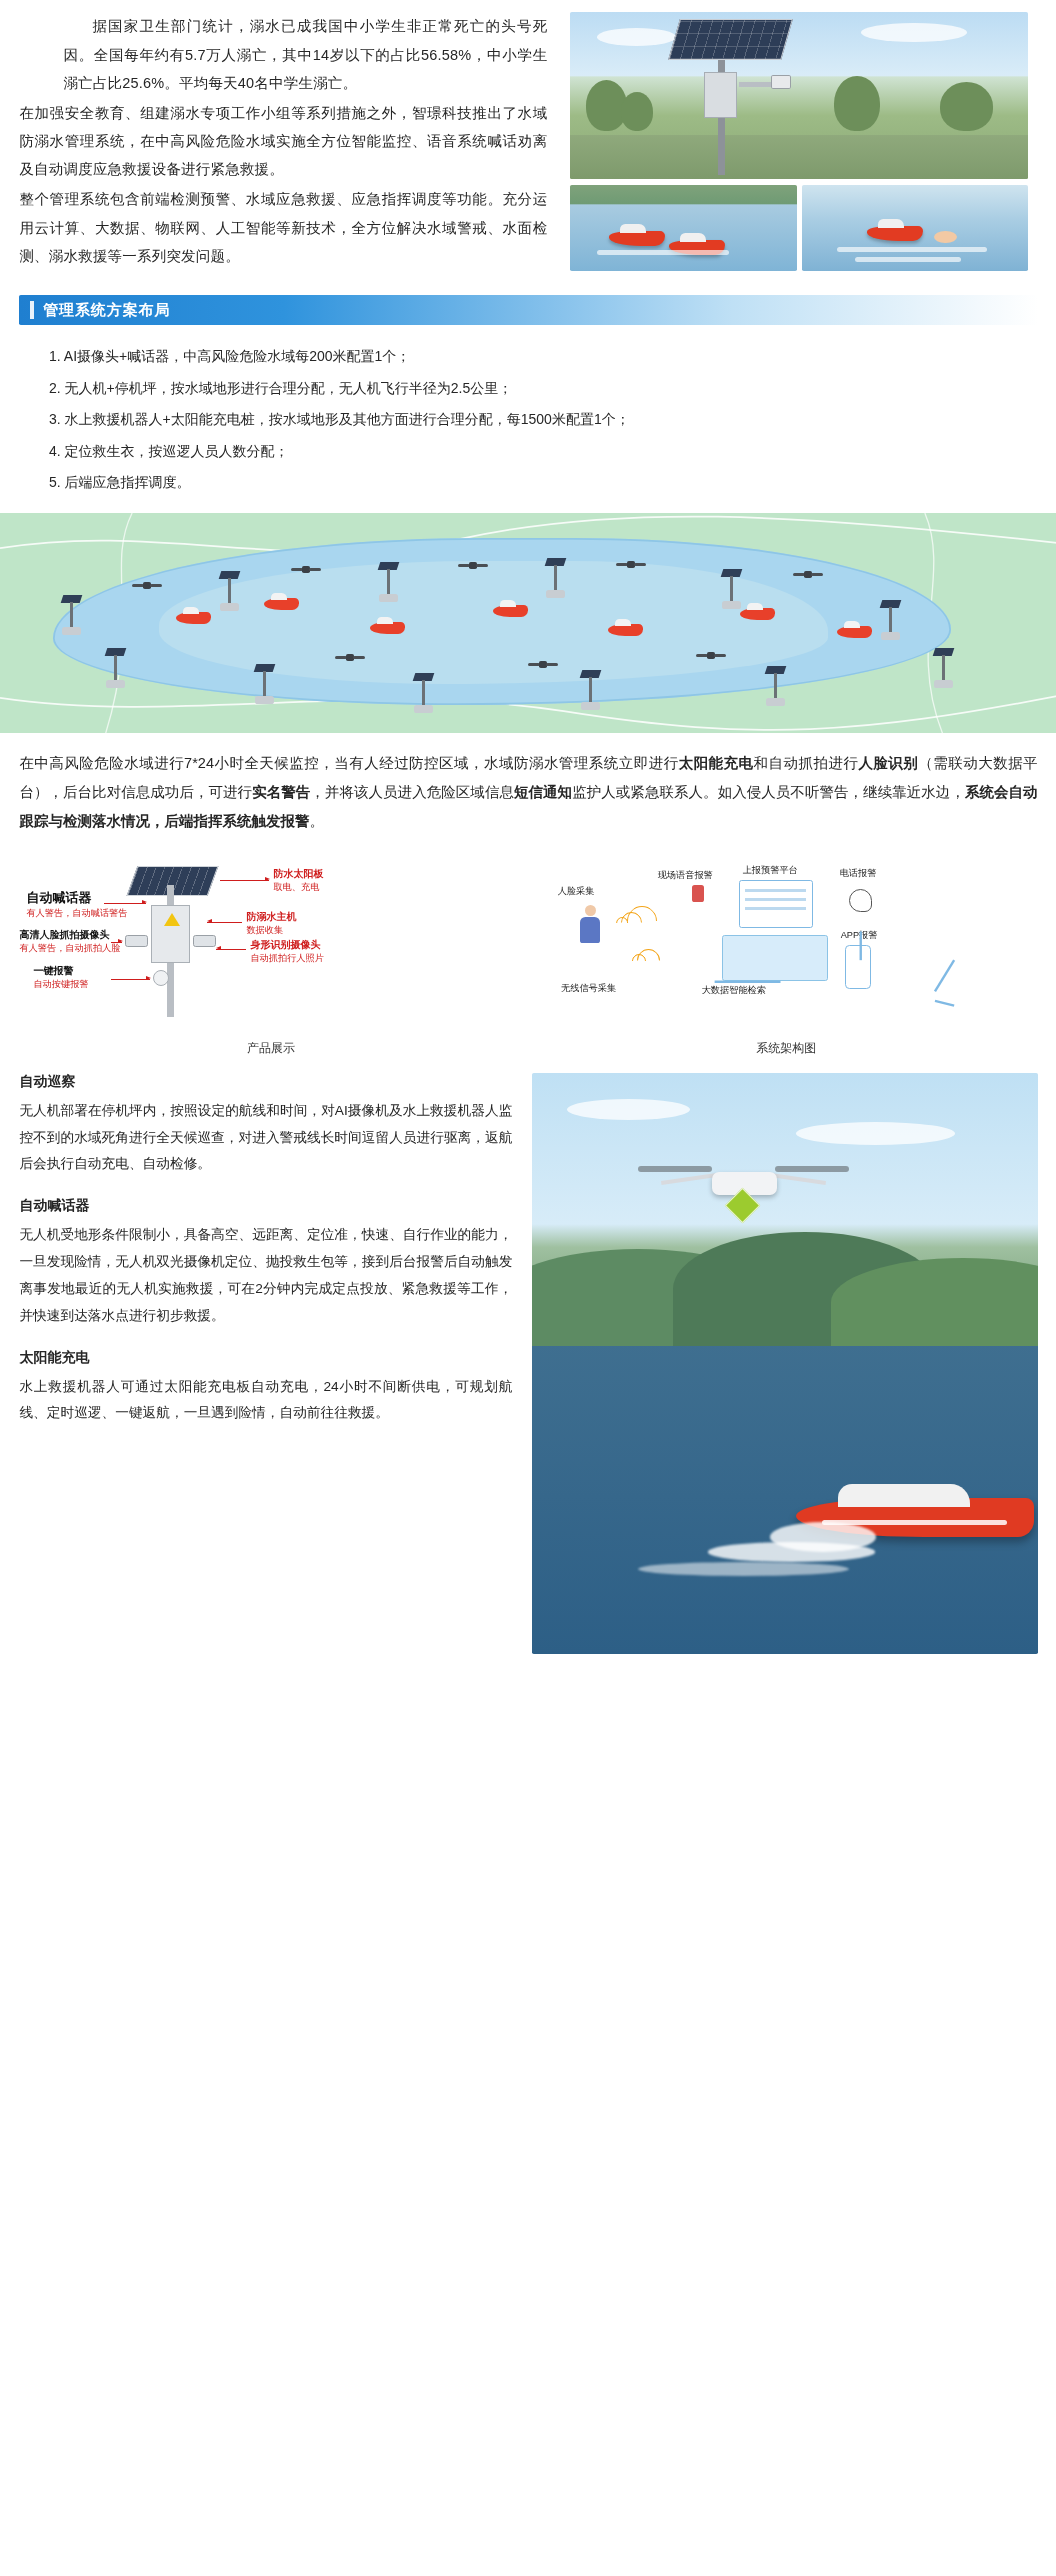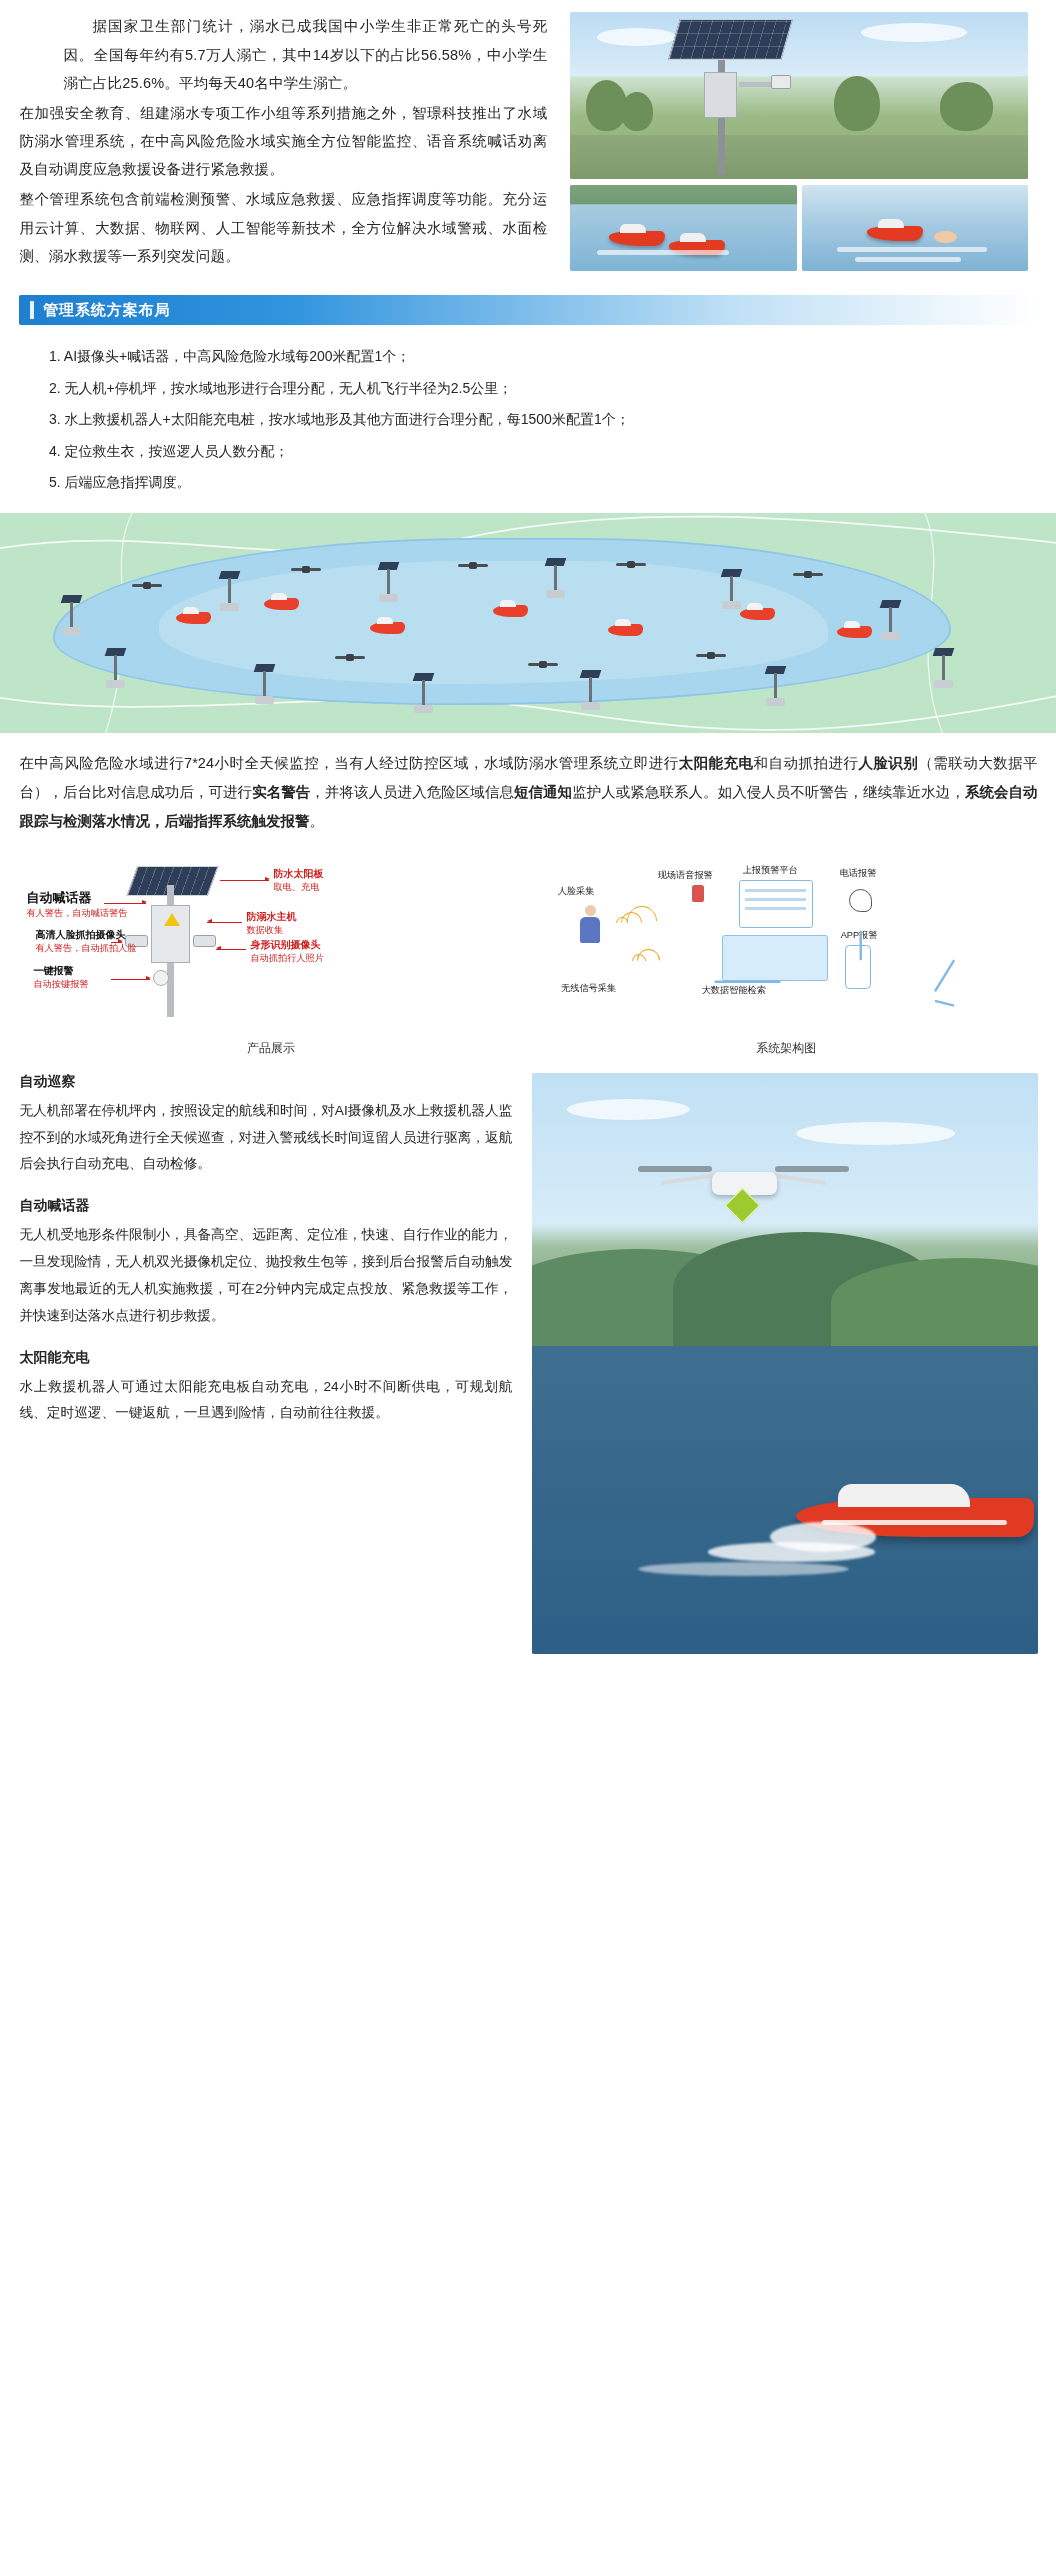--- a/index.html
+++ b/index.html
@@ -364,21 +364,21 @@
           <span>数据收集</span>
         </div>
         <div class="lbl blk" style="left:231px;top:88px;">
           <span style="color:#cf1d1d;font-weight:bold;font-size:10px;">身形识别摄像头</span>
           <span>自动抓拍行人照片</span>
         </div>
         <div class="lbl blk" style="left:7px;top:39px;text-align:left;">
           <span style="color:#111;font-weight:bold;font-size:13px;">自动喊话器</span>
           <span>有人警告，自动喊话警告</span>
         </div>
-        <div class="lbl blk" style="left:16px;top:78px;text-align:left;">
+        <div class="lbl blk" style="left:0px;top:78px;text-align:left;">
           <span style="color:#111;font-weight:bold;font-size:10px;">高清人脸抓拍摄像头</span>
           <span>有人警告，自动抓拍人脸</span>
         </div>
         <div class="lbl blk" style="left:14px;top:114px;text-align:left;">
           <span style="color:#111;font-weight:bold;font-size:10px;">一键报警</span>
           <span>自动按键报警</span>
         </div>
       </div>
       <div class="cap">产品展示</div>
     </div>

